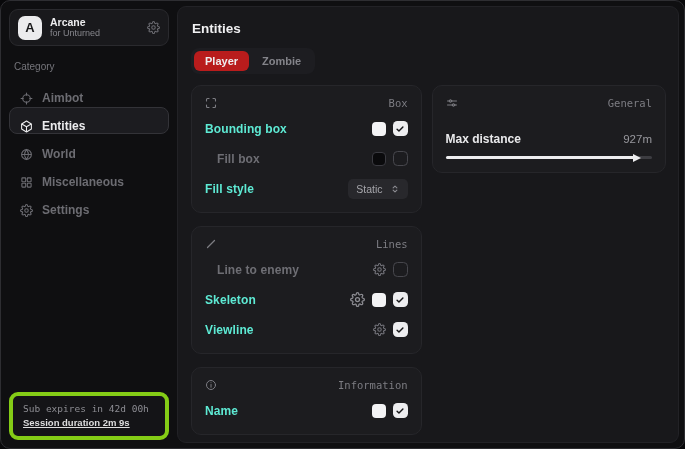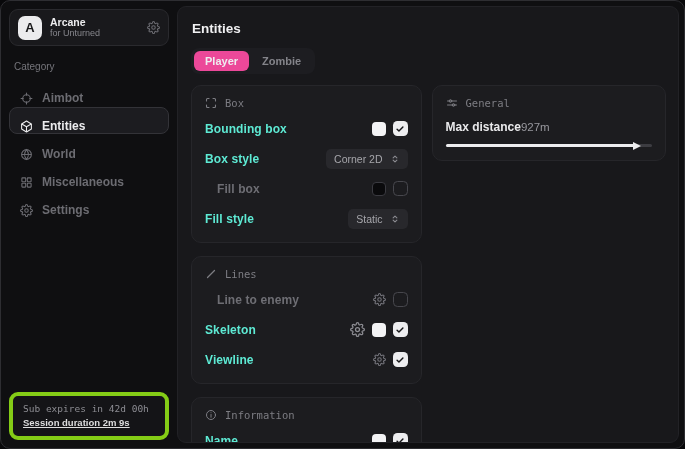--- a/index.html
+++ b/index.html
@@ -95,37 +95,38 @@
     padding: 3px;
     margin-top: 12px;
   }
   .tab {
     padding: 4px 11px;
     border-radius: 6px;
     font-size: 11px; font-weight: bold;
     color: #84848a;
     cursor: pointer;
   }
-  .tab.active { background: #ec4899; color: #eeeef0; }
+  .tab.active { background: #b91c1c; color: #eeeef0; }
   .columns { display: flex; gap: 10px; align-items: flex-start; margin-top: 11px; }
   .col { display: flex; flex-direction: column; gap: 13px; }
   .col-1 { width: 234px; }
   .col-2 { width: 238px; }
   .card {
     background: #1c1c1f;
     border: 1px solid #26262a;
     border-radius: 10px;
     padding: 11px 13px 13px;
     width: 100%;
   }
   .card-head {
-    display: flex; align-items: center; gap: 8px;
+    display: flex; align-items: center; gap: 16px;
     color: #7d7d83;
     font-family: "DejaVu Sans Mono", monospace;
     font-size: 10.5px;
+    justify-content: space-between;
   }
   .row { display: flex; align-items: center; margin-top: 9px; height: 21px; }
   .row-label { font-size: 12px; font-weight: bold; color: #5eead4; letter-spacing: 0.1px; }
   .row.dim .row-label { color: #6e6e74; padding-left: 12px; }
   .controls { margin-left: auto; display: flex; align-items: center; gap: 7px; }
   .swatch {
     width: 14px; height: 14px; border-radius: 4px; cursor: pointer;
   }
   .swatch.white { background: #f3f3f5; }
   .swatch.black { background: #0a0a0c; border: 1px solid #3a3a40; }
@@ -140,21 +141,21 @@
   .select {
     display: flex; align-items: center; gap: 7px;
     height: 20px; padding: 0 8px;
     background: #28282c;
     border-radius: 5px;
     font-size: 10.5px; color: #a6a6ab;
     cursor: pointer;
   }
   .select .unfold { color: #8b8b91; display: flex; }
   
-  .slider-row { display: flex; align-items: center; margin-top: 9px; height: 18px; }
+  .slider-row { display: flex; align-items: center; justify-content: space-between; margin-top: 21px; height: 18px; }
   .slider-label { font-size: 12px; font-weight: bold; color: #e9e9eb; }
   .slider-value { font-size: 11.5px; color: #98989e; }
   .slider-track {
     position: relative;
     margin-top: 8px;
     height: 3px; border-radius: 2px;
     background: #3c3c41;
     cursor: pointer;
   }
   .slider-fill {
@@ -345,33 +346,20 @@
             <span class="row-label">Bounding box</span>
             <span class="controls">
               <span class="swatch white"></span>
               <span class="checkbox checked">
                 <svg class="ic" width="10" height="10">
                     <use href="#i-check"></use>
                   </svg>
               </span>
             </span>
           </div>
-          <div class="row">
-            <span class="row-label">Box style</span>
-            <span class="controls">
-              <span class="select">
-                <span>Corner 2D</span>
-                <span class="unfold">
-                    <svg class="ic" width="10" height="10">
-                      <use href="#i-unfold"></use>
-                    </svg>
-                  </span>
-              </span>
-            </span>
-          </div>
           <div class="row dim">
             <span class="row-label">Fill box</span>
             <span class="controls">
               <span class="swatch black"></span>
               <span class="checkbox unchecked"></span>
             </span>
           </div>
           <div class="row">
             <span class="row-label">Fill style</span>
             <span class="controls">

